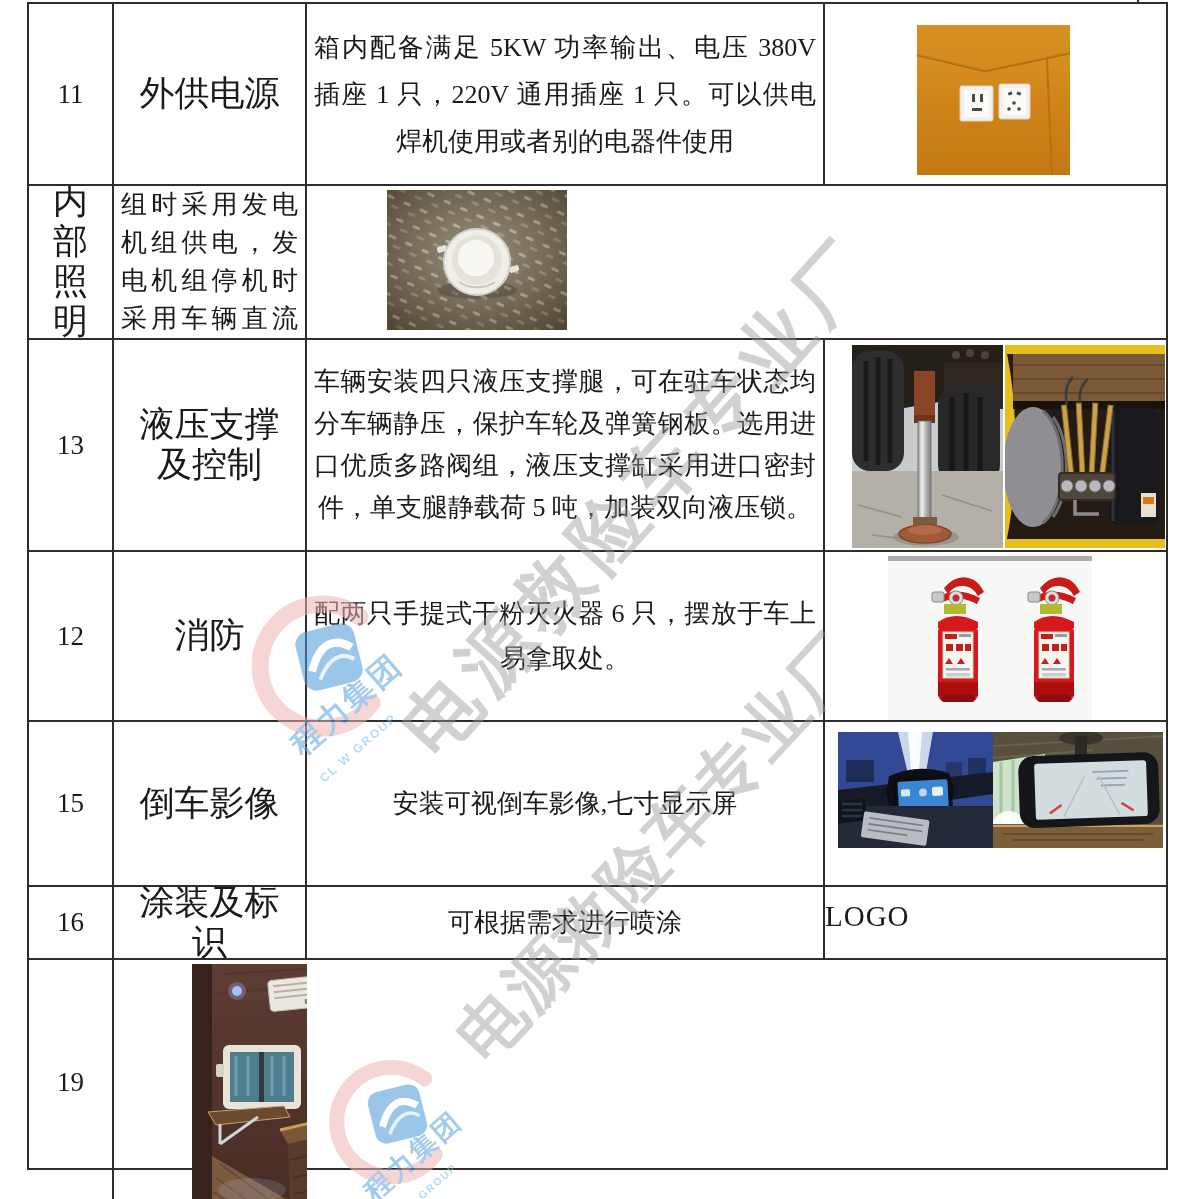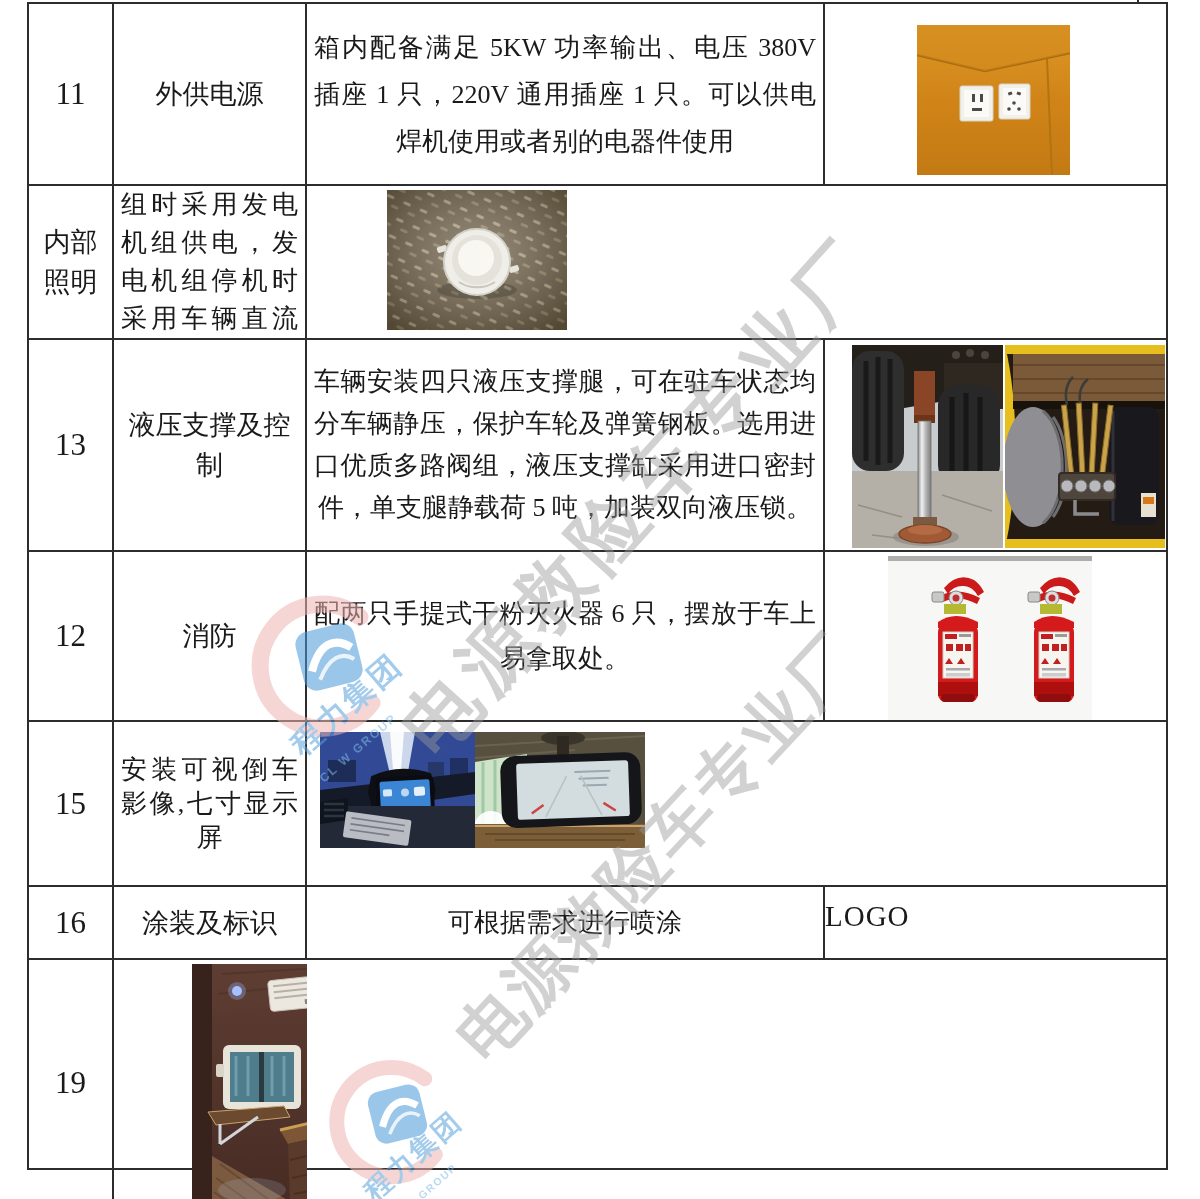--- a/index.html
+++ b/index.html
@@ -8,22 +8,22 @@
         font-family:"Liberation Serif","DejaVu Serif",serif;color:#1a1a1a;}
 
   
   #spec-table{position:absolute;left:27px;top:2px;width:1141px;height:1168px;
               border:2px solid #2d2d2d;background:transparent;}
   .row{display:grid;grid-template-columns:85px 193px 518px 341px;border-bottom:2px solid #2d2d2d;}
   .row:last-child{border-bottom:none;}
   .cell{border-right:2px solid #2d2d2d;display:flex;align-items:center;justify-content:center;
         position:relative;overflow:hidden;}
   .cell:last-child{border-right:none;}
-  .num-cell{font-size:31px;}
-  .name-cell{font-size:27px;text-align:center;line-height:40px;padding:0 14px;}
+  .num-cell{font-size:27px;}
+  .name-cell{font-size:35px;text-align:center;line-height:40px;padding:0 14px;}
   .desc-cell{}
   .desc-cell p{margin:0;width:100%;padding:0 7px;font-size:26px;
                text-align:justify;text-align-last:center;word-break:break-all;}
   .r11 .desc-cell p{line-height:47px;}
   .r12 .desc-cell p{line-height:38px;}
   .r13 .desc-cell p{line-height:42px;}
   .r14 .desc-cell p{line-height:45px;}
   .r15 .desc-cell p,.r16 .desc-cell p{line-height:34px;}
   .r19 .desc-cell p{line-height:43px;}
   .img-cell{display:block;}
@@ -215,20 +215,21 @@
             <rect x="16" y="102" width="24" height="2.5" fill="#aaa"></rect>
             <rect x="16" y="107" width="24" height="3.5" fill="#ccc"></rect>
           </g>
           <use href="#ext1" transform="translate(96,0)"></use>
         </svg>
       </div>
     </div>
 
     <div class="row r15" style="height:165px">
       <div class="cell num-cell">15</div>
+      <div class="cell name-cell">倒车影像</div>
       <div class="cell desc-cell">
         <p>安装可视倒车影像,七寸显示屏</p>
       </div>
       <div class="cell img-cell">
         <svg class="photo" style="left:13px;top:10px" width="155" height="116" viewBox="0 0 155 116">
           <rect width="155" height="116" fill="#324a96"></rect>
           <path d="M60 0 L95 0 L88 40 L70 42 Z" fill="#e8f0fa" opacity="0.85"></path>
           <path d="M70 0 L84 0 L80 50 L74 50 Z" fill="#ffffff" opacity="0.9"></path>
           <rect x="8" y="28" width="28" height="22" fill="#1e2c58"></rect>
           <rect x="108" y="30" width="16" height="18" fill="#26376a"></rect>

